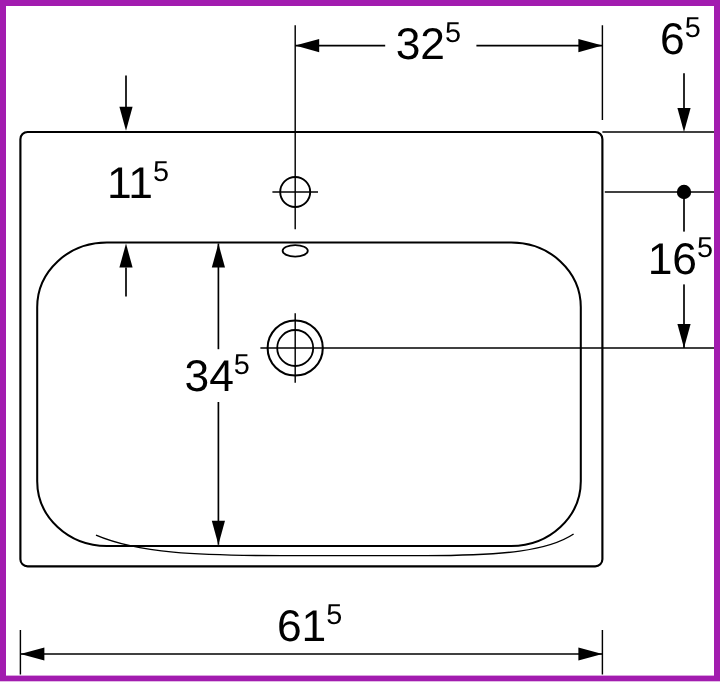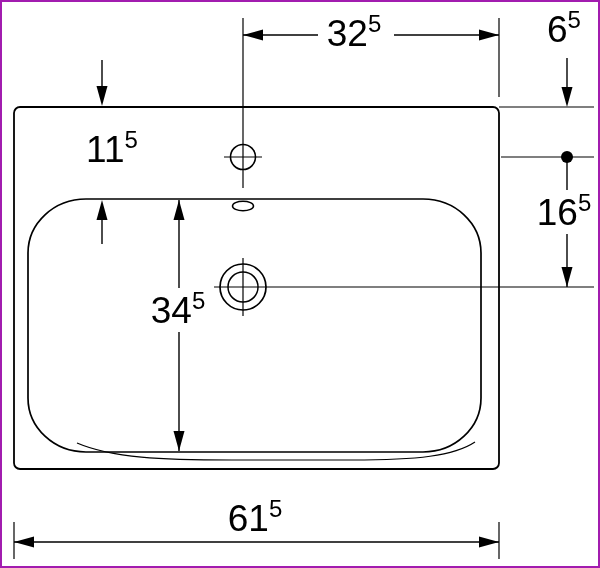--- a/index.html
+++ b/index.html
@@ -5,21 +5,21 @@
   html, body {
     margin: 0;
     padding: 0;
     background: #ffffff;
   }
   .canvas {
     position: relative;
     width: 600px;
     height: 568px;
     background: #ffffff;
-    border: 2px solid #a21caf;
+    border: 5px solid #a21caf;
     box-sizing: border-box;
     font-family: "Liberation Sans", sans-serif;
     overflow: hidden;
   }
   svg { display: block; }
   .outline  { fill: #ffffff; stroke: #000000; stroke-width: 1.8; }
   .contour  { fill: none;    stroke: #000000; stroke-width: 1.7; }
   .thin     { fill: none;    stroke: #000000; stroke-width: 1.2; }
   .dimline  { fill: none;    stroke: #000000; stroke-width: 1.4; }
   .arrow    { fill: #000000; stroke: none; }

